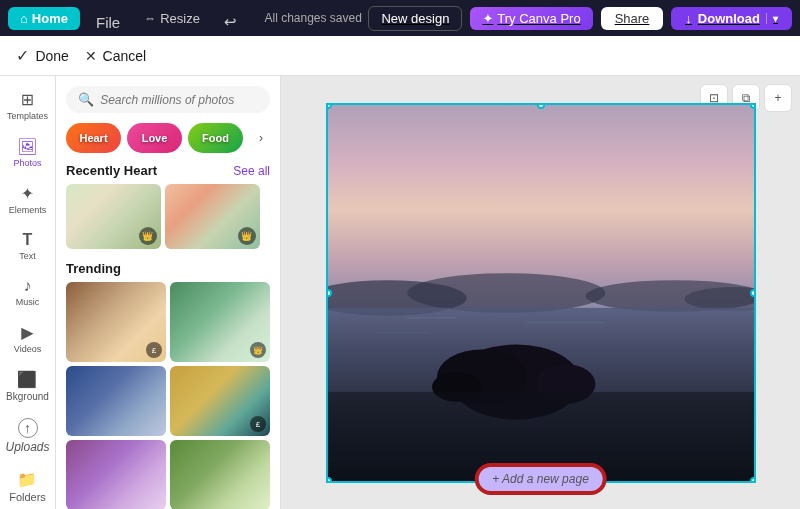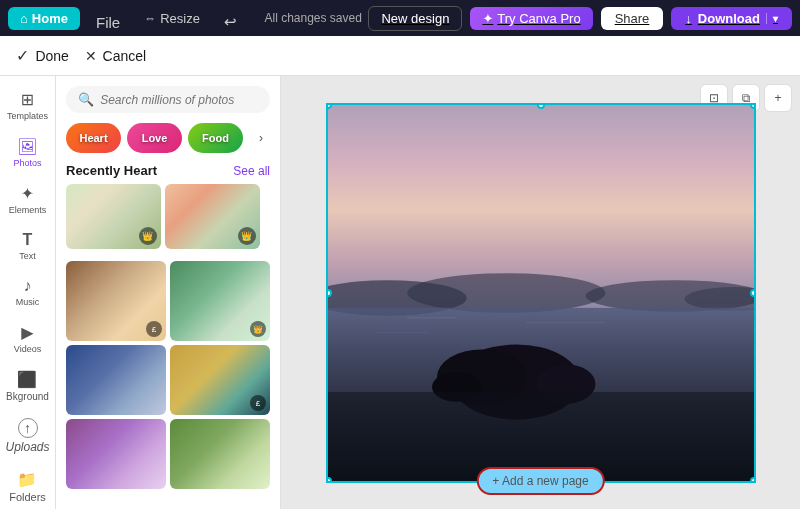--- a/index.html
+++ b/index.html
@@ -372,28 +372,29 @@
     .handle.br { bottom: -4px; right: -4px; }
     .handle.tm { top: -4px; left: 50%; transform: translateX(-50%); }
     .handle.bm { bottom: -4px; left: 50%; transform: translateX(-50%); }
     .handle.lm { top: 50%; left: -4px; transform: translateY(-50%); }
     .handle.rm { top: 50%; right: -4px; transform: translateY(-50%); }
     .add-page-btn {
       position: absolute;
       bottom: 14px;
       left: 50%;
       transform: translateX(-50%);
-      background: #7dd3fc;
-      border: 2px solid #b91c1c;
+      background: #c4b5fd;
+      border: 4px solid #b91c1c;
       border-radius: 16px;
       padding: 5px 14px;
       font-size: 12px;
       color: #555;
       cursor: pointer;
       white-space: nowrap;
+      font-style: italic;
     }
 
     
     .panel::-webkit-scrollbar { width: 4px; }
     .panel::-webkit-scrollbar-thumb { background: #ddd; border-radius: 4px; }
   </style>
 </head>
 <body>
 
 <div class="top-nav">
@@ -515,20 +516,23 @@
       <div class="thumb recently-item-1">
         <div class="thumb-gradient-1"></div>
         <div class="thumb-overlay">👑</div>
       </div>
       <div class="thumb recently-item-2">
         <div class="thumb-gradient-2"></div>
         <div class="thumb-overlay">👑</div>
       </div>
     </div>
 
+    <div class="section-header">
+      <span class="section-title">Trending</span>
+    </div>
     <div class="trending-grid">
       <div class="trending-item">
         <div class="trending-item-inner t1"></div>
         <div class="trending-badge">£</div>
       </div>
       <div class="trending-item">
         <div class="trending-item-inner t2"></div>
         <div class="trending-badge">👑</div>
       </div>
       <div class="trending-item">

